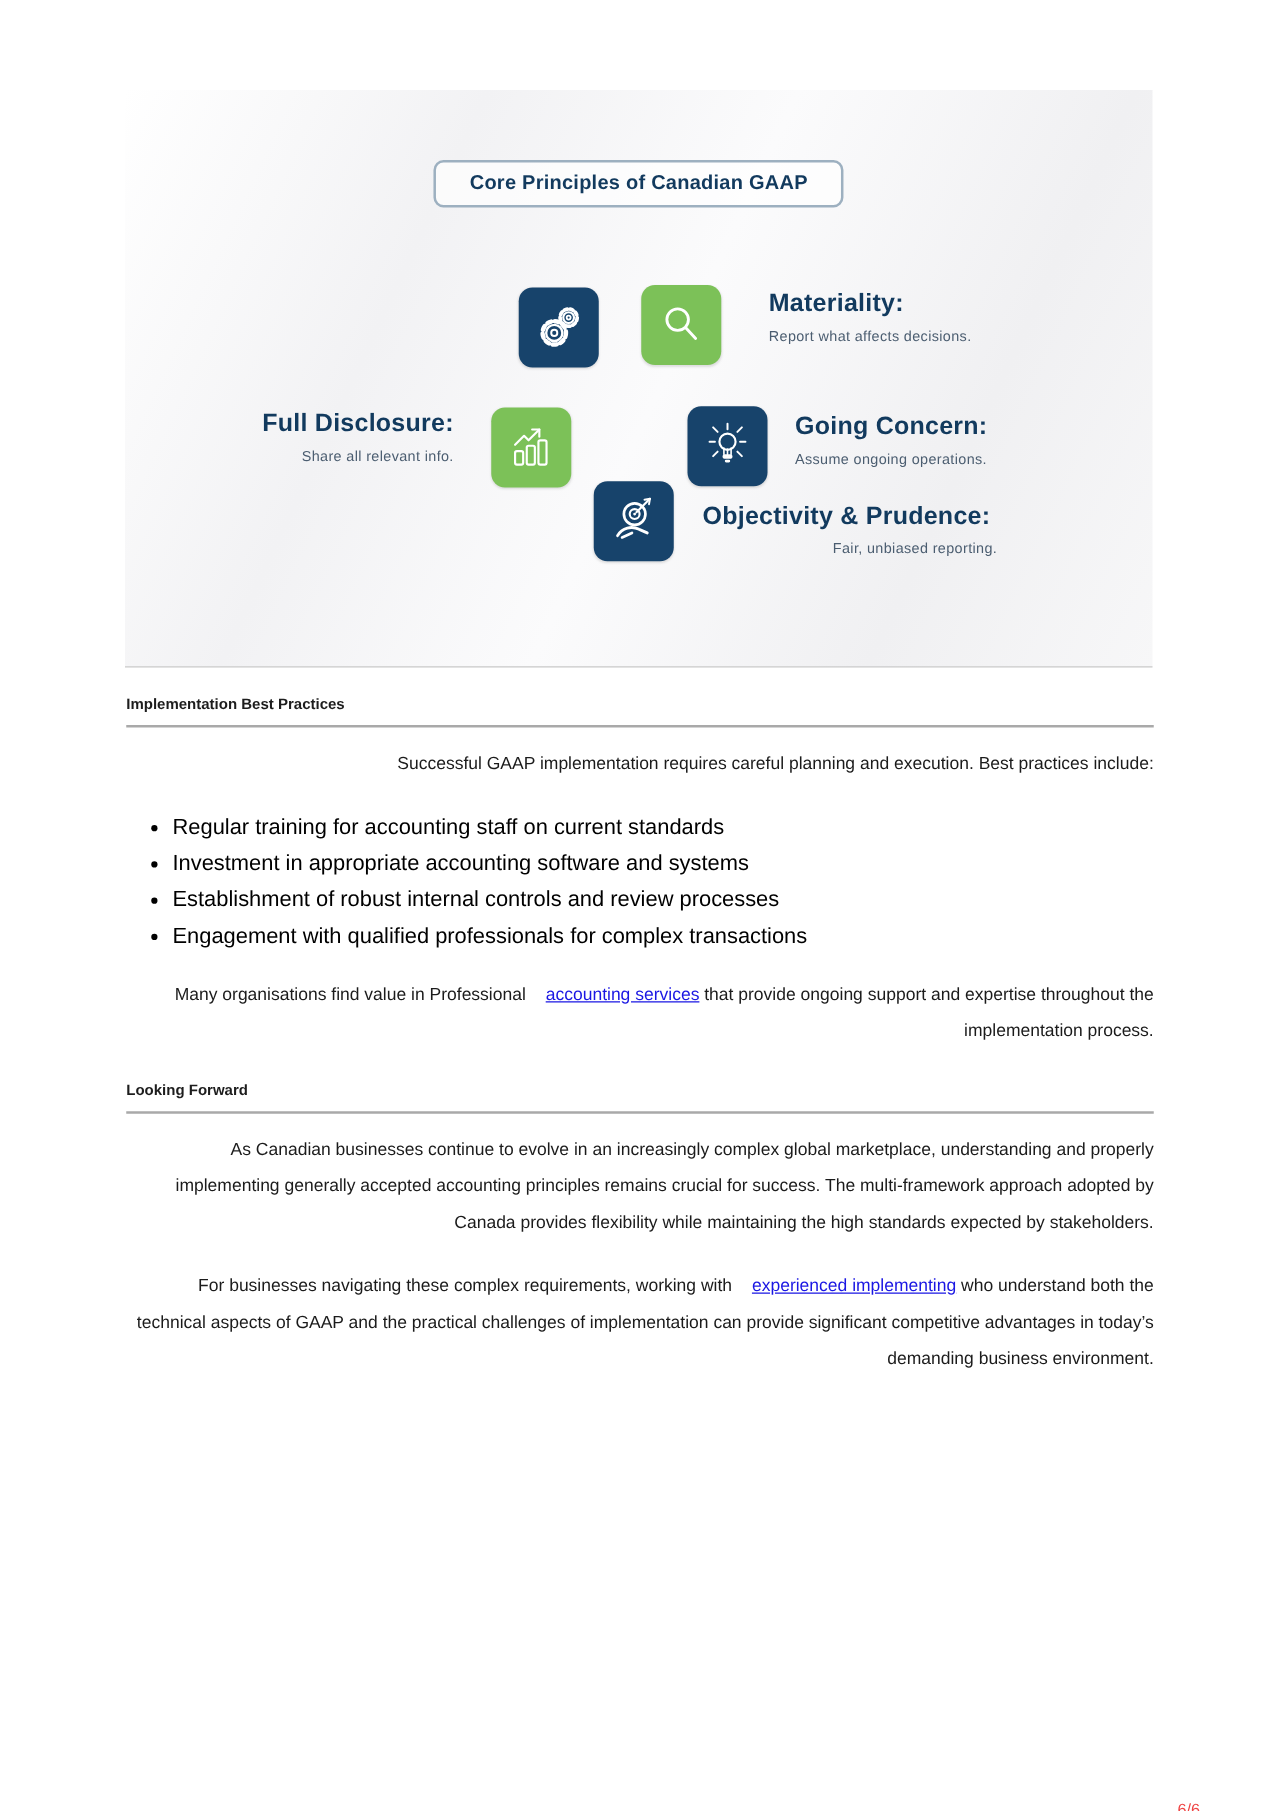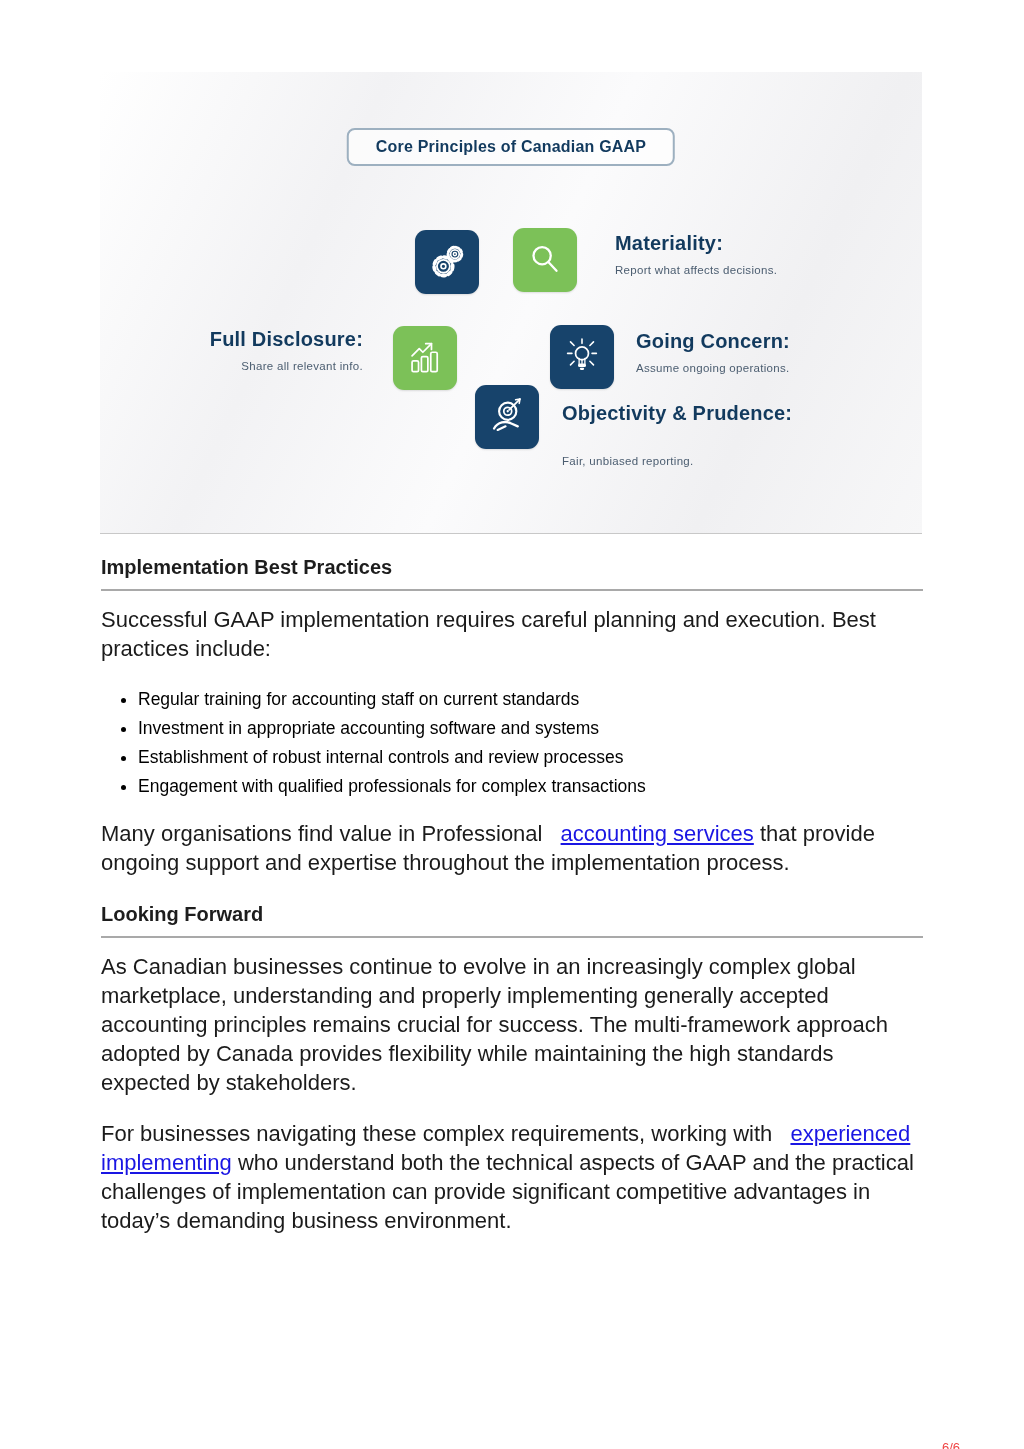--- a/index.html
+++ b/index.html
@@ -24,23 +24,23 @@
   .ig-desc{font-size:11.5px;color:#4b5d70;line-height:1.55;margin-top:7px;letter-spacing:.3px;}
   .ta-r{text-align:right;} .ta-l{text-align:left;}
   .iq{
     position:absolute;width:64px;height:64px;border-radius:11px;
     display:flex;align-items:center;justify-content:center;
     box-shadow:0 1px 2px rgba(0,0,0,.12);
   }
   .iq svg{width:46px;height:46px;}
   
   .content{position:absolute;left:101px;top:556px;width:822px;}
-  .content h2{font-size:20px;font-weight:700;color:#1d1d1d;margin:0 0 10px 0;}
+  .content h2{font-size:12px;font-weight:700;color:#1d1d1d;margin:0 0 10px 0;}
   .rule{border:none;border-top:2px solid #a9a9a9;margin:0 0 14px 0;height:0;}
-  .content p{font-size:22px;line-height:29px;margin:0;color:#1b1b1b;}
+  .content p{font-size:14px;line-height:29px;margin:0;color:#1b1b1b;text-align:right;}
   .content ul{margin:22px 0 18px 0;padding:0 0 0 37px;}
   .content li{font-size:17.5px;line-height:29px;color:#000000;}
   .gap-h2{margin-top:26px !important;}
   .gap-p{margin-top:18px !important;}
   .gap-p2{margin-top:22px !important;}
   a.doc-link{color:#1a16e3;text-decoration:underline;cursor:pointer;margin-left:12px;}
   .footer{
     position:absolute;top:1440px;right:64px;font-size:13px;color:#ef4444;text-align:right;
   }
 </style>
@@ -115,21 +115,21 @@
         <circle cx="33" cy="24" r="5.5" stroke-width="2.4"></circle>
         <circle cx="33" cy="24" r="1.6" fill="#ffffff" stroke="none"></circle>
         <line x1="35" y1="22" x2="50" y2="7" stroke-width="2.4"></line>
         <path d="M50 7 L44 8 M50 7 L49 13" stroke-width="2.2"></path>
         <path d="M14 48 C19 39 30 37 38 41 L47 45" stroke-width="3.2"></path>
         <path d="M19 50 L30 45" stroke-width="3"></path>
       </svg>
     </div>
     <div class="ig-item ta-l" style="left:462px;top:330px;width:340px;">
       <div class="ig-label">Objectivity &amp; Prudence:</div>
-      <div class="ig-desc" style="margin-top:28px;">Fair, unbiased reporting.</div>
+      <div class="ig-desc" style="margin-top:6px;text-align:center;">Fair, unbiased reporting.</div>
     </div>
   </figure>
 
   <div class="content">
 
     <h2>Implementation Best Practices</h2>
     <hr class="rule">
 
     <p>Successful GAAP implementation requires careful planning and execution. Best practices include:</p>
 

